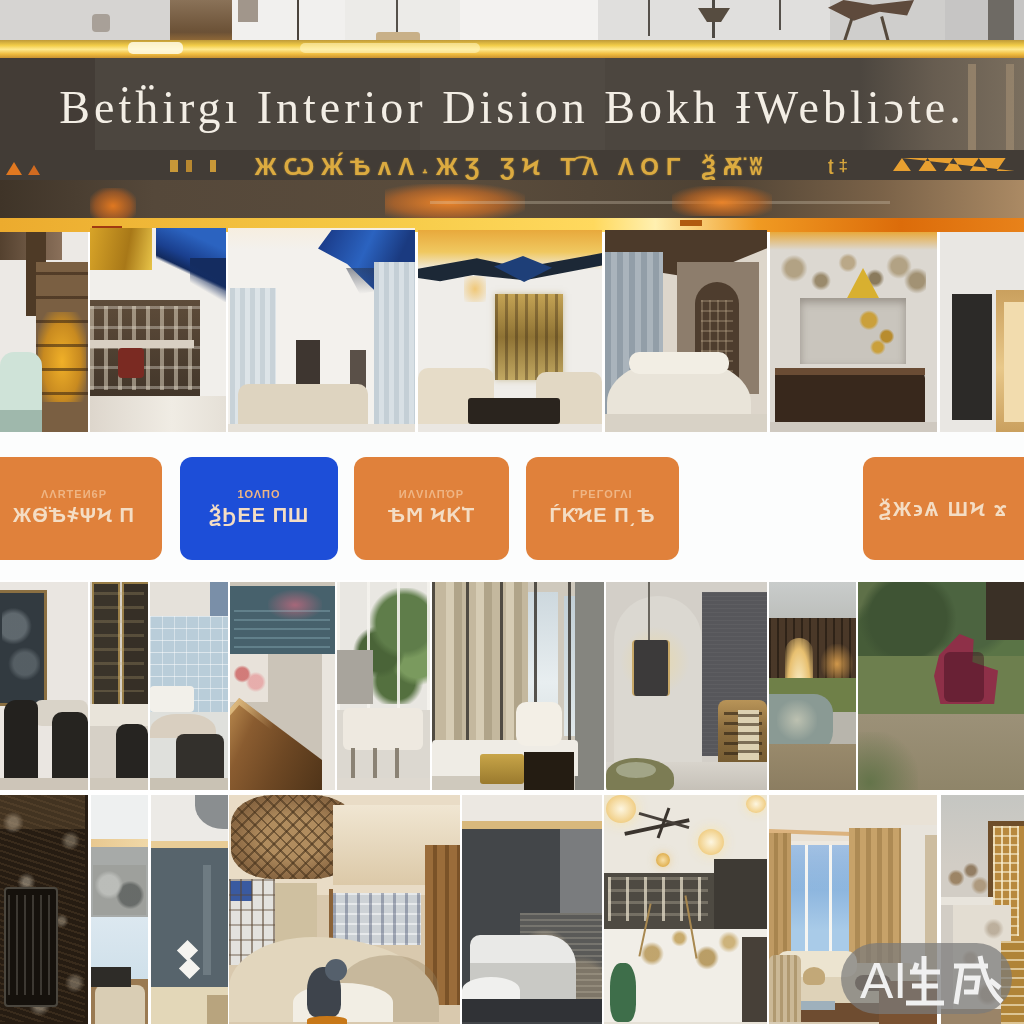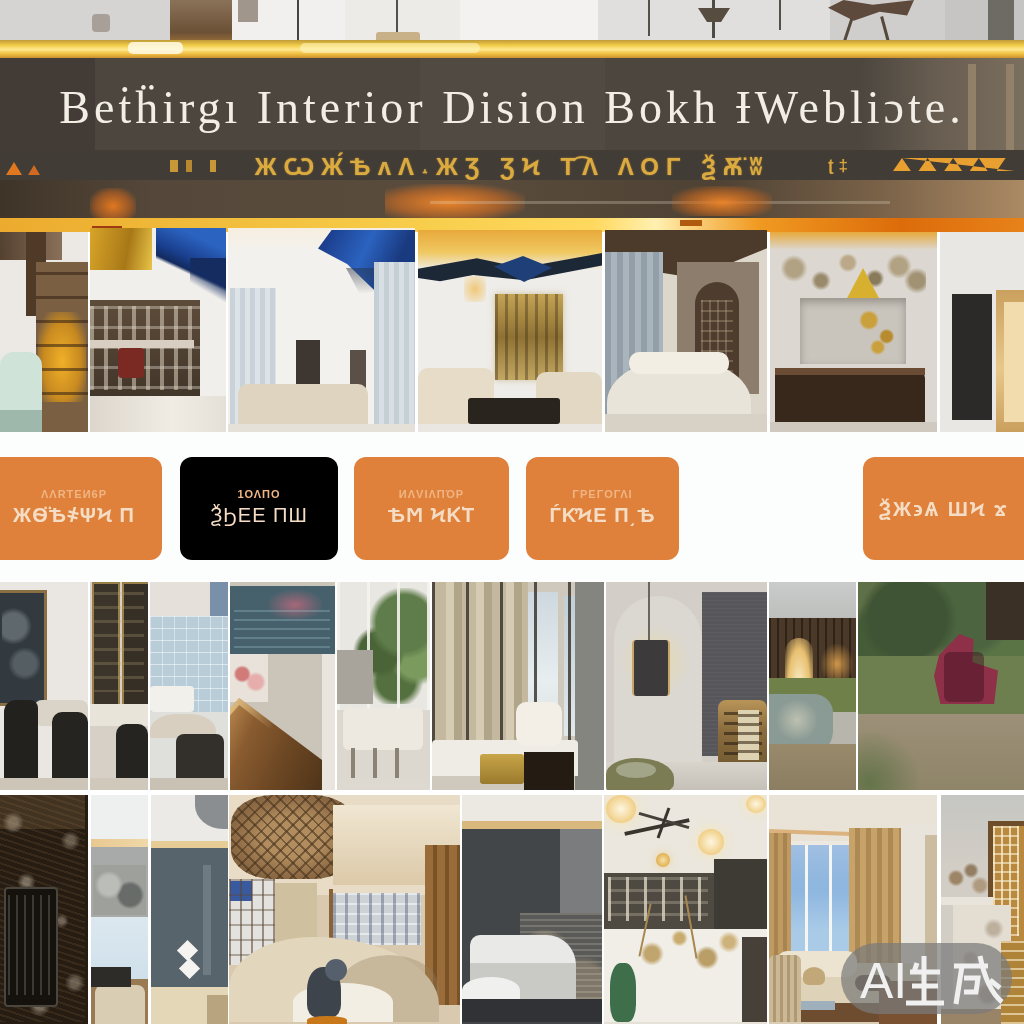--- a/index.html
+++ b/index.html
@@ -256,25 +256,25 @@
 
 <div class="abs" style="left:0;top:432px;width:1024px;height:148px;background:#fcfdfd;"></div>
 
 <div class="abs" style="left:-14px;top:457px;width:176px;height:103px;background:#e0813b;border-radius:12px;overflow:hidden;">
 
   <div class="abs" style="left:0;top:31px;width:176px;text-align:center;font-size:11px;font-weight:bold;color:#efb584;letter-spacing:1px;">ΛΛRTEИ6Ρ</div>
 
   <div class="abs" style="left:0;top:47px;width:176px;text-align:center;font-size:20px;font-weight:bold;color:#f4ddc4;letter-spacing:1px;">ЖѲ̈Ѣ҂ΨϞ П</div>
 </div>
 
-<div class="abs" style="left:180px;top:457px;width:158px;height:103px;background:#000000;border-radius:12px;overflow:hidden;">
+<div class="abs" style="left:180px;top:457px;width:158px;height:103px;background:#1d4ed8;border-radius:12px;overflow:hidden;">
 
   <div class="abs" style="left:0;top:31px;width:158px;text-align:center;font-size:11px;font-weight:bold;color:#efb584;letter-spacing:1px;">1ΟΛΠΟ</div>
 
-  <div class="abs" style="left:0;top:47px;width:158px;text-align:center;font-size:20px;font-weight:normal;color:#f4ddc4;letter-spacing:1px;">ѮϦEE ПШ</div>
+  <div class="abs" style="left:0;top:47px;width:158px;text-align:center;font-size:20px;font-weight:bold;color:#f4ddc4;letter-spacing:1px;">ѮϦEE ПШ</div>
 </div>
 
 <div class="abs" style="left:526px;top:457px;width:153px;height:103px;background:#e0813b;border-radius:12px;overflow:hidden;">
 
   <div class="abs" style="left:0;top:31px;width:153px;text-align:center;font-size:11px;font-weight:bold;color:#efb584;letter-spacing:1px;">ΓΡΕΓΟΓΛΙ</div>
 
   <div class="abs" style="left:0;top:47px;width:153px;text-align:center;font-size:20px;font-weight:bold;color:#f4ddc4;letter-spacing:1px;">ЃΚ̓ϞЕ П͵Ѣ</div>
 </div>
 
 <div class="abs" style="left:354px;top:457px;width:155px;height:103px;background:#e0813b;border-radius:12px;overflow:hidden;">

